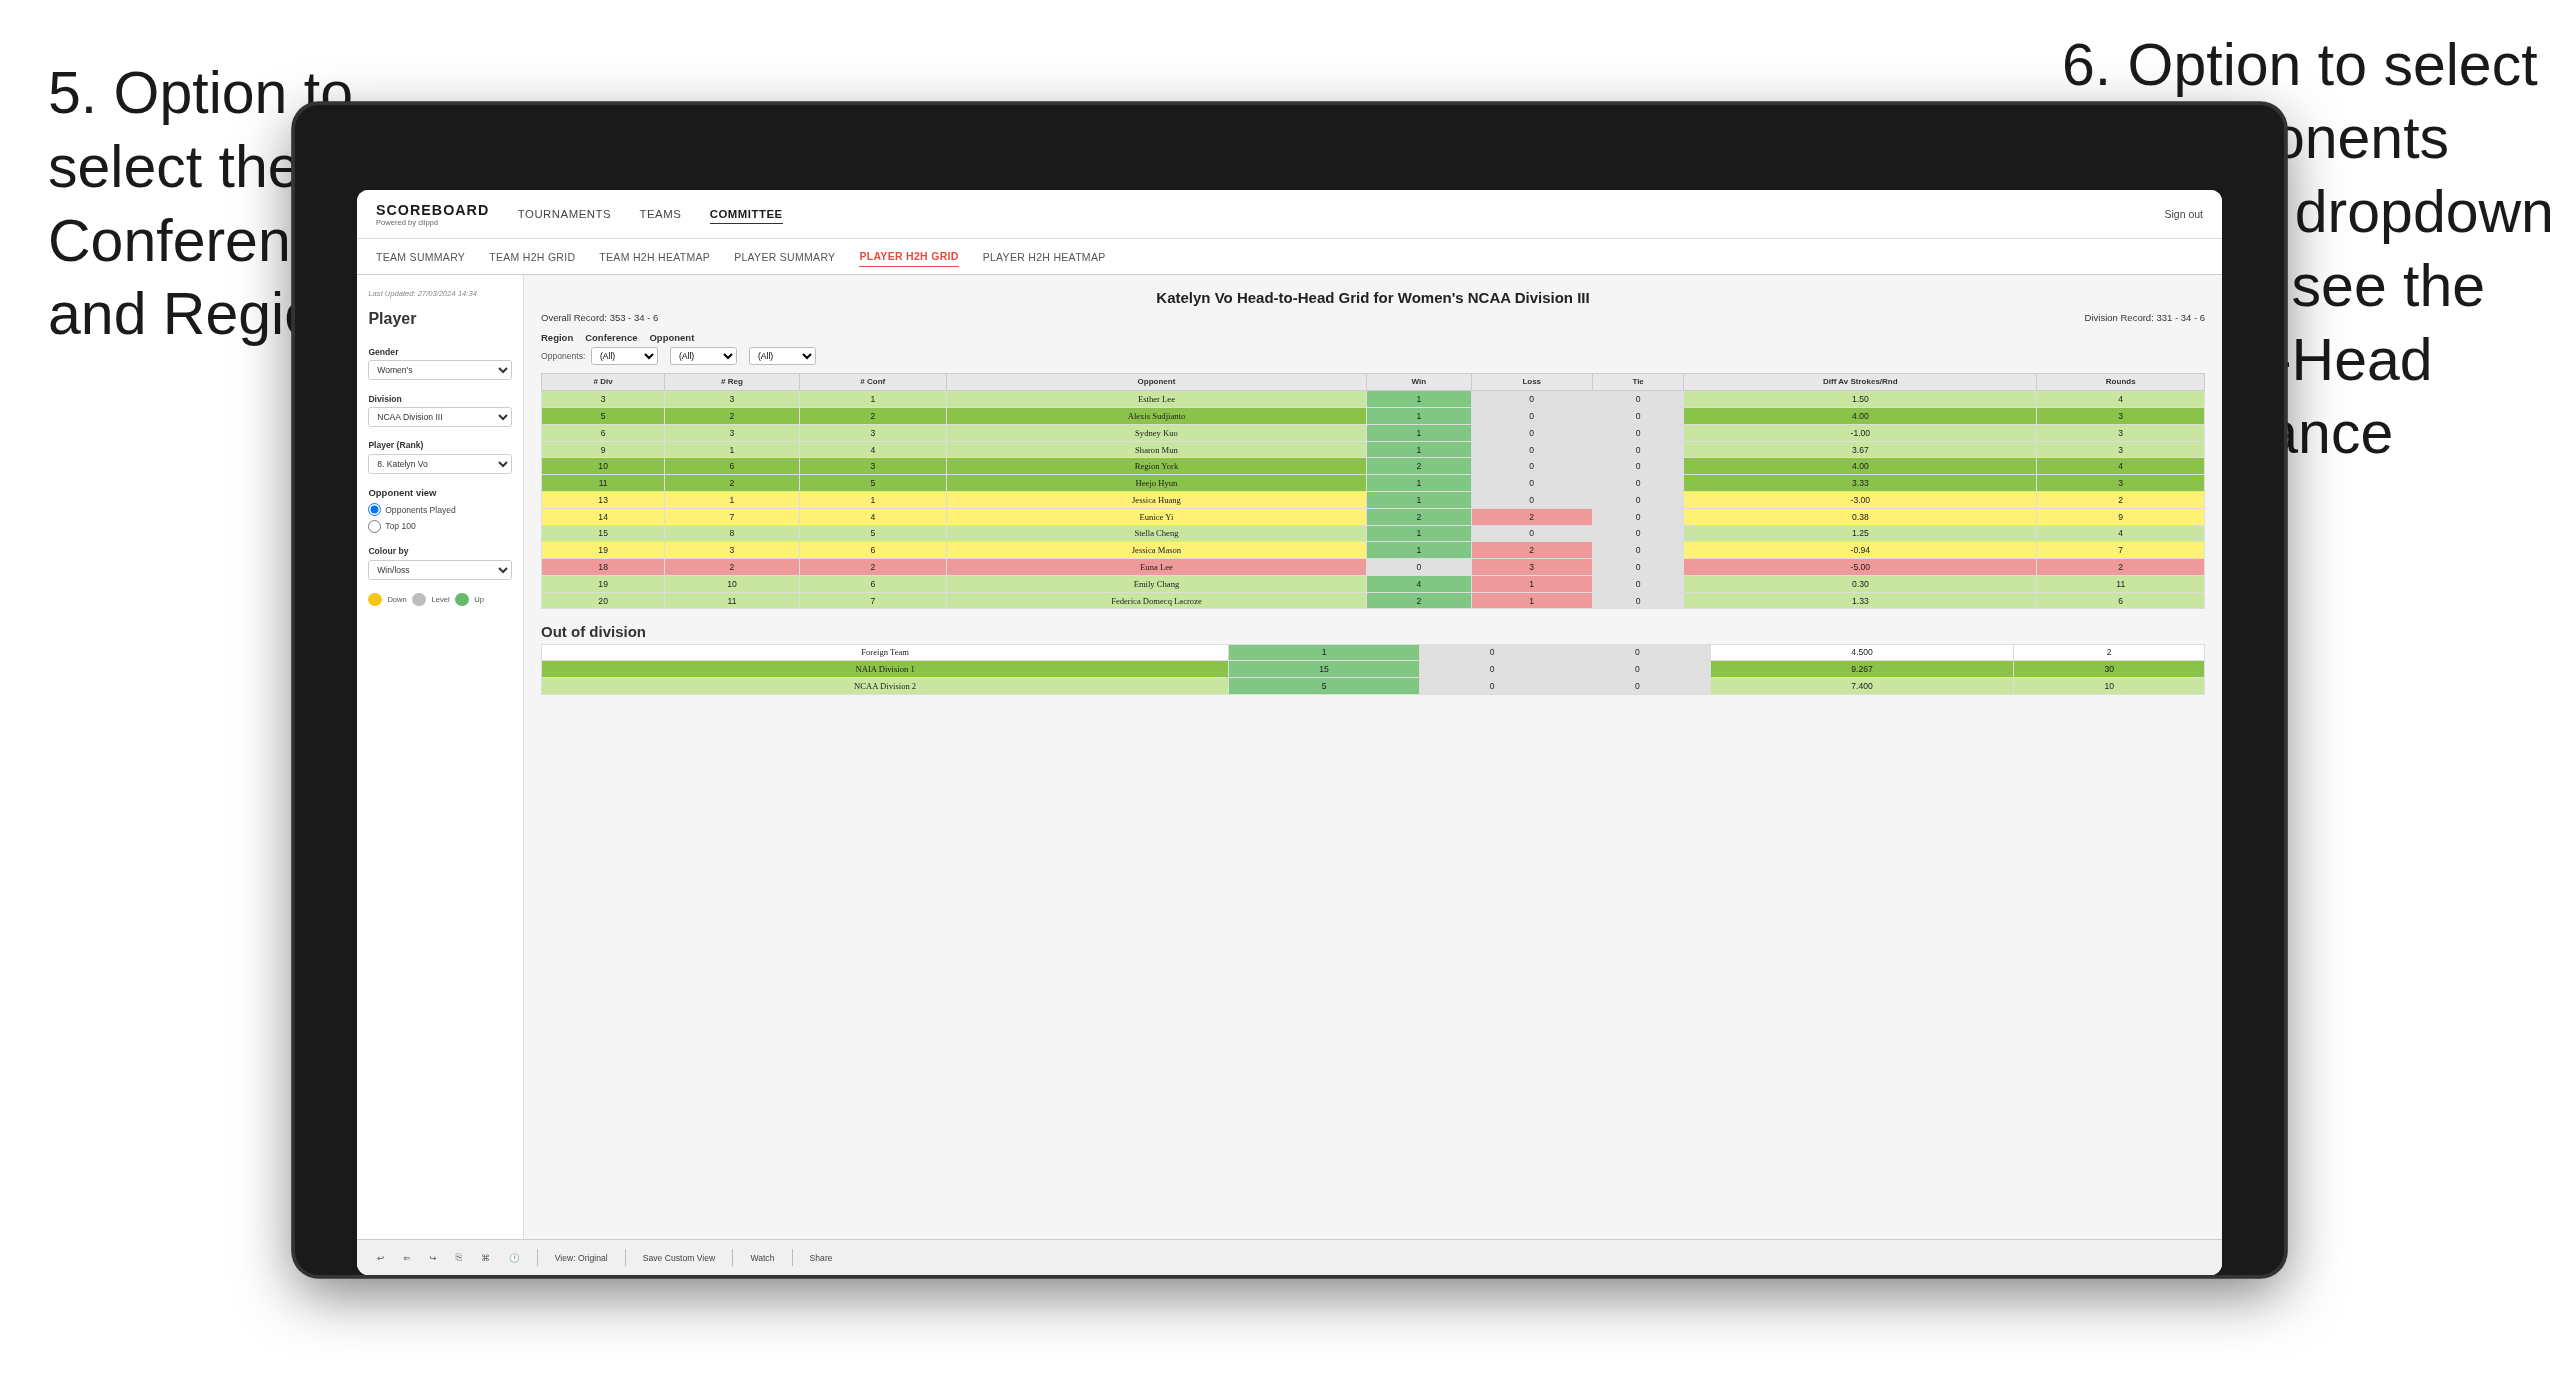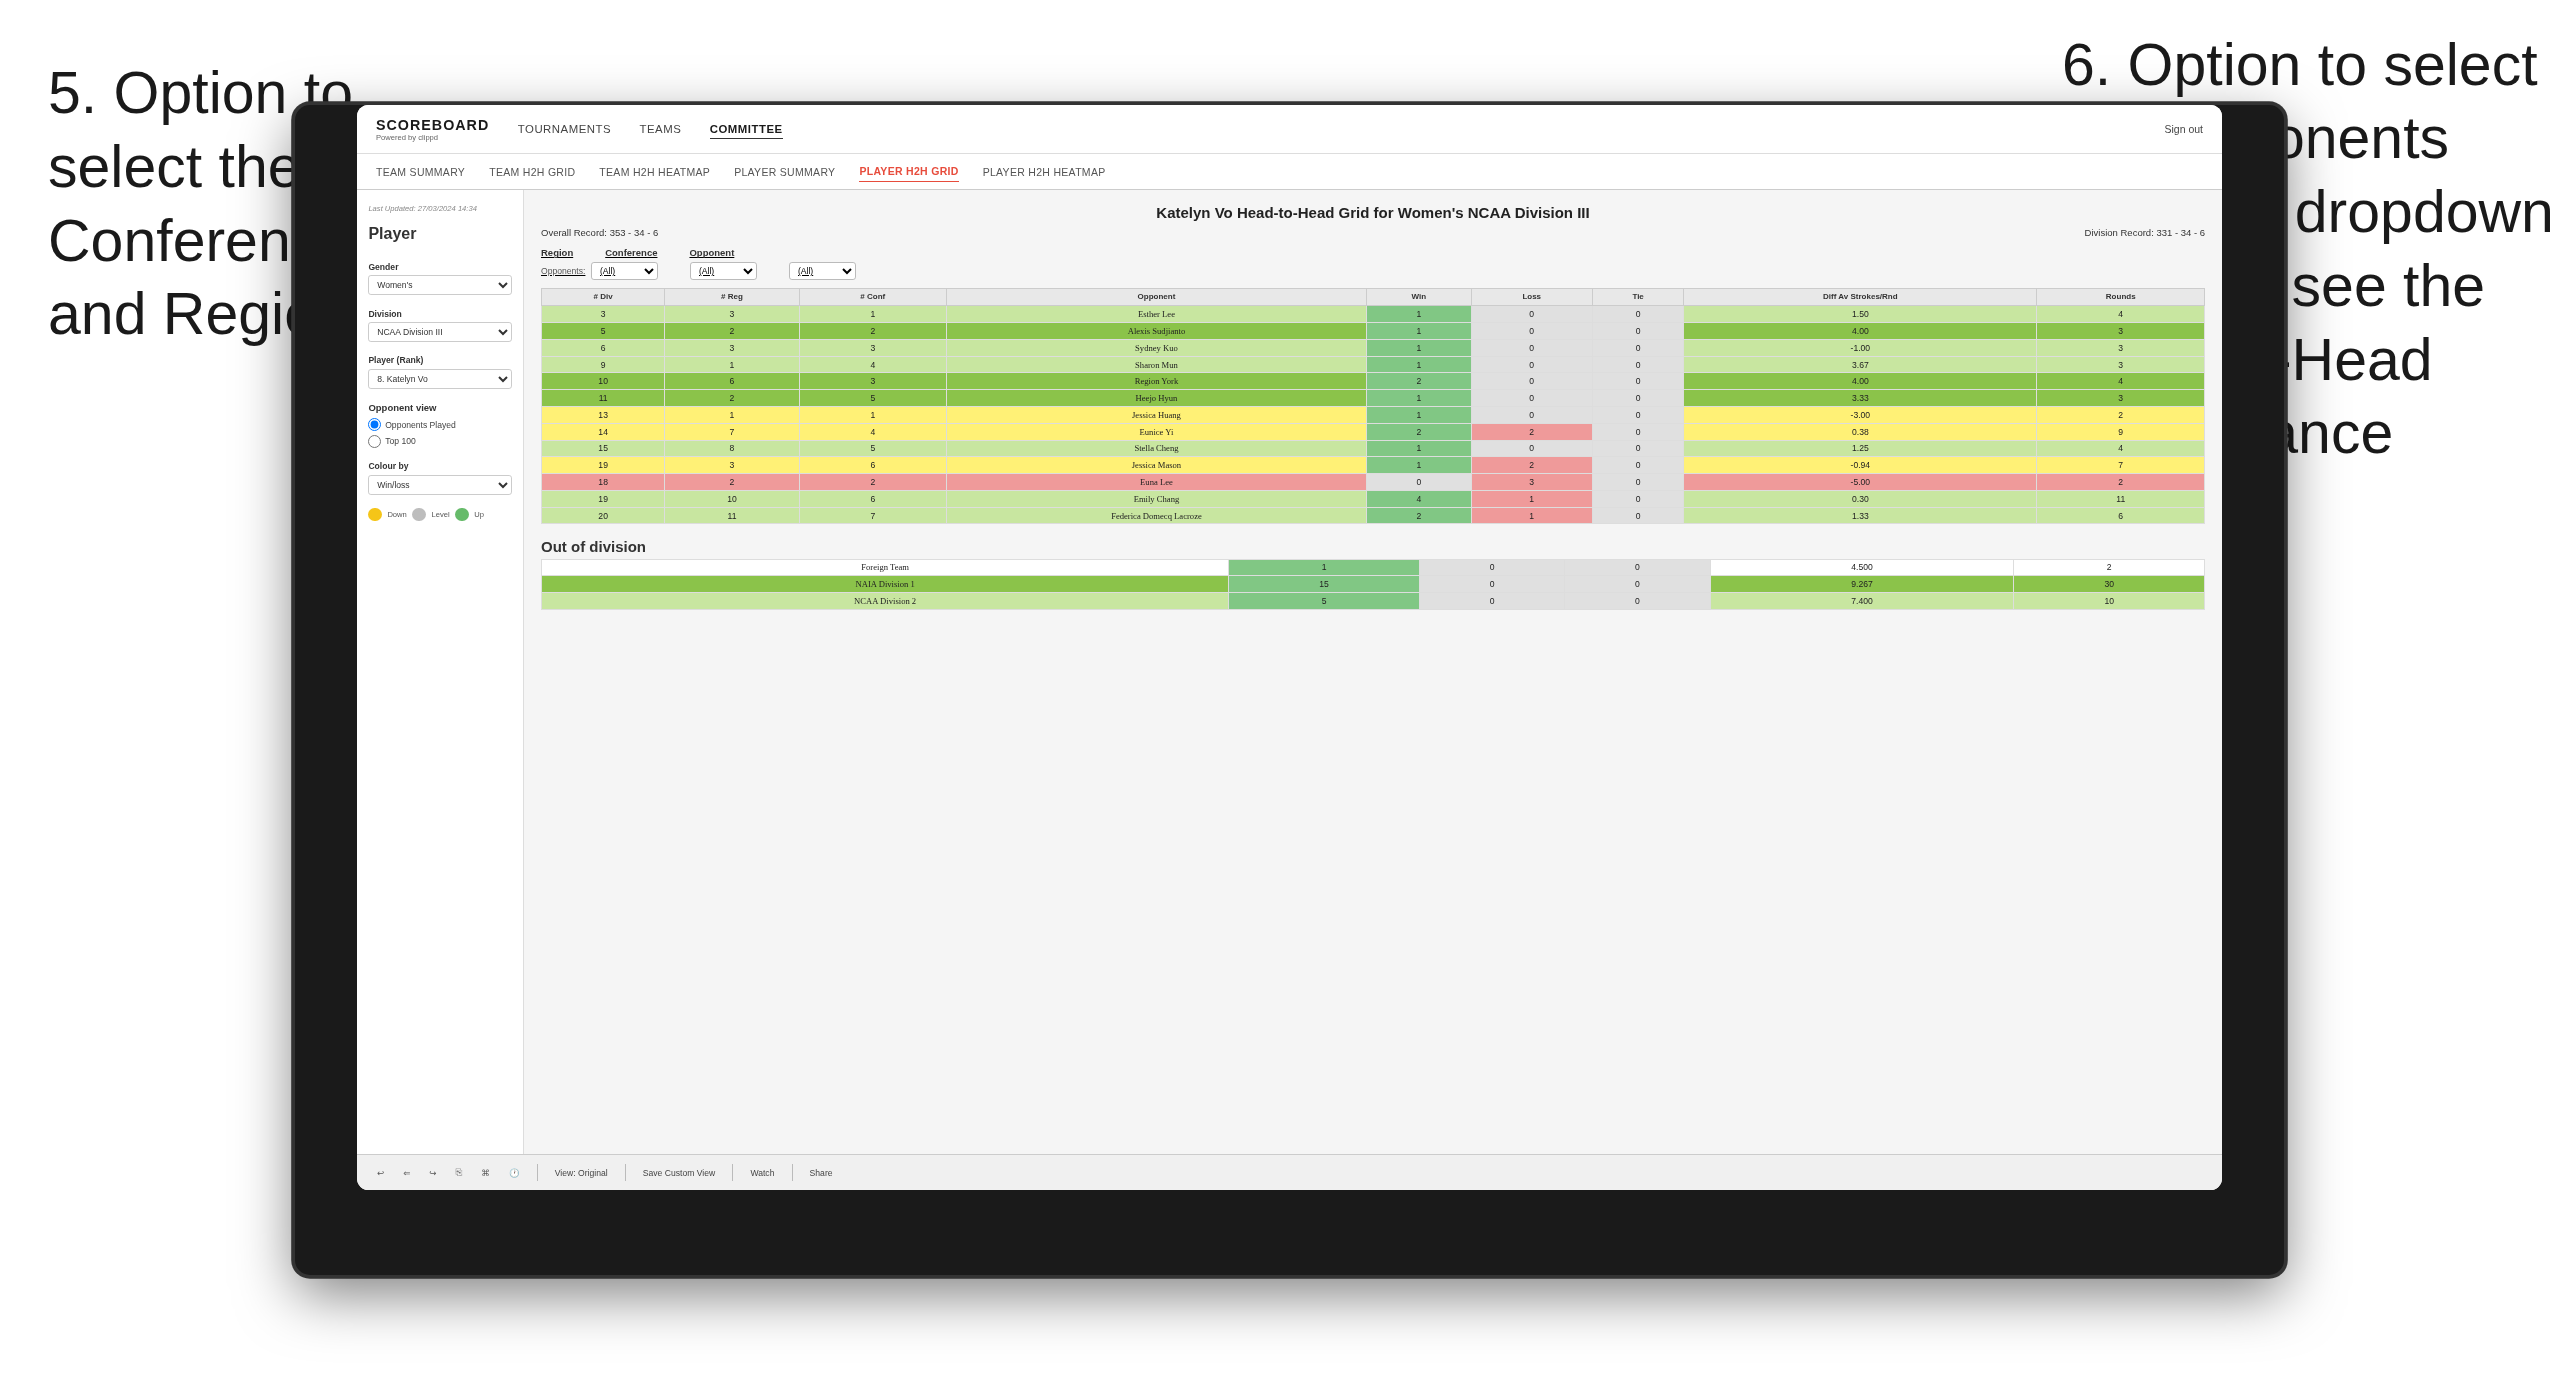--- a/index.html
+++ b/index.html
@@ -38,24 +38,24 @@
     }
 
     
     .tablet {
       position: absolute;
       top: 105px;
       left: 295px;
       width: 1989px;
       height: 1170px;
       background: #1a1a1a;
-      border-radius: 15px;
+      border-radius: 24px;
       box-shadow: 0 0 0 3.8px #333, 0 19px 57px rgba(0,0,0,0.5);
       display: flex;
-      align-items: flex-start;
+      align-items: flex-end;
       justify-content: center;
     }
 
     .tablet-screen {
       width: 1865px;
       height: 1085px;
       background: #f0f0f0;
       border-radius: 11.4px;
       overflow: hidden;
       display: flex;
@@ -261,23 +261,22 @@
       display: flex;
       justify-content: space-between;
       font-size: 9.5px;
       color: #333;
       margin-bottom: 9.5px;
     }
 
     
     .filters-row {
       display: flex;
-      gap: 32px;
+      gap: 12px;
       margin-bottom: 9.5px;
-      text-decoration: underline;
     }
 
     .filter-group {
       display: flex;
       flex-direction: column;
       gap: 3.8px;
     }
 
     .filter-title {
       font-size: 9.5px;

